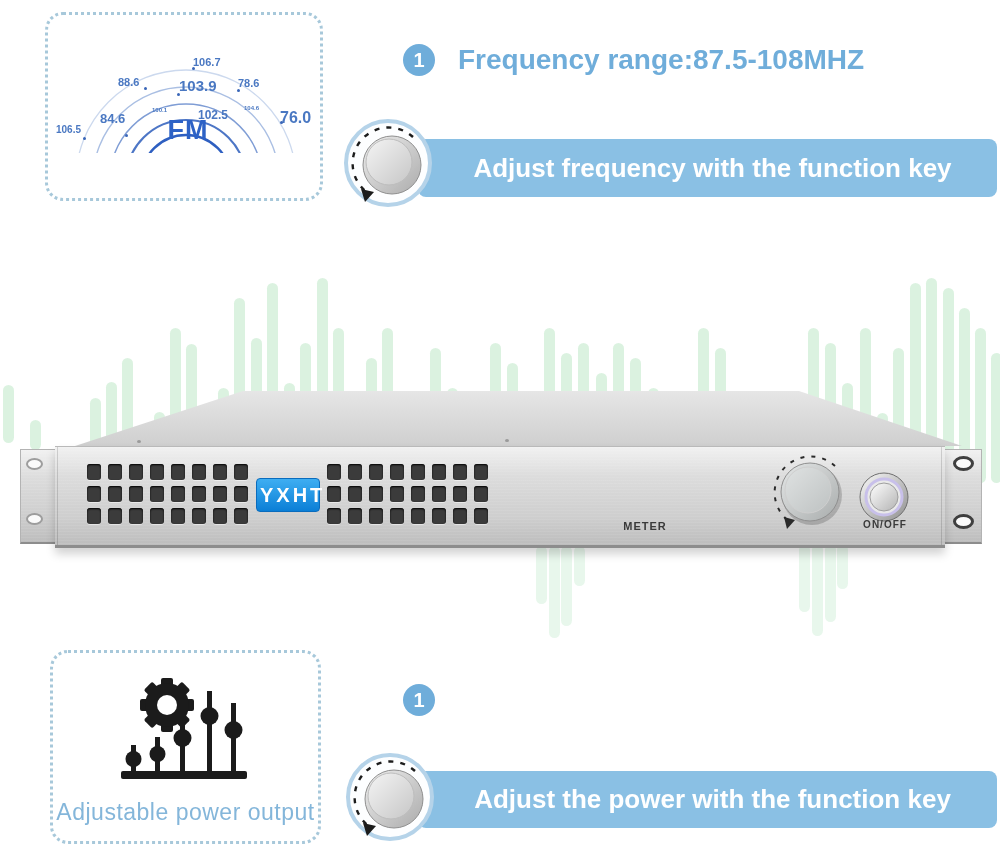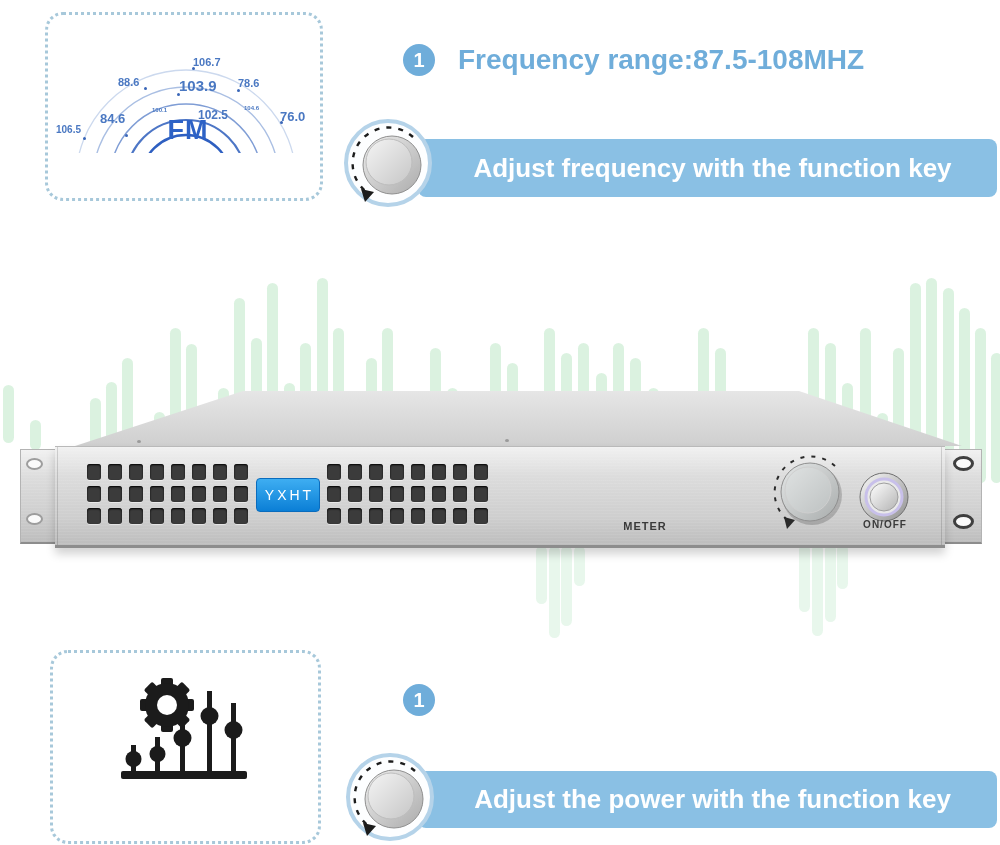--- a/index.html
+++ b/index.html
@@ -38,21 +38,21 @@
         border-bottom:3px solid #8d8d8d;box-shadow:0 6px 9px rgba(0,0,0,.18);}
   .seam{position:absolute;top:0;bottom:0;width:1px;background:rgba(0,0,0,.14);}
   .ear{top:449px;width:38px;height:92px;border:1px solid #b3b3b3;border-bottom:2px solid #8d8d8d;}
   .oval{position:absolute;border-radius:50%;background:#fbfbfb;}
   .oval.dark{border:3px solid #3f3f3f;width:15px;height:9px;}
   .oval.lite{border:2px solid #9d9d9d;width:13px;height:8px;}
   .vent{position:absolute;width:14px;height:16px;border-radius:3px;background:#3b3b3b;
         box-shadow:inset 0 1px 2px #000, 0 1px 0 rgba(255,255,255,.5);}
   .brand{position:absolute;left:256px;top:478px;width:62px;height:32px;border-radius:4px;
          background:linear-gradient(180deg,var(--brand_blue_top,#3eaef2),var(--brand_blue_bottom,#0b7fd6));
-         border:1px solid #0a6cbd;color:#fff;font-size:14px;font-weight:normal;letter-spacing:3px;
+         border:1px solid #0a6cbd;color:#fff;font-size:20px;font-weight:bold;letter-spacing:3px;
          text-align:center;line-height:32px;text-indent:3px;}
   .lcd{position:absolute;left:550px;top:466px;width:190px;height:50px;box-sizing:border-box;
        border:3px solid #5a5a5a;border-radius:3px;
        background:linear-gradient(180deg,#bcdc8e,var(--lcd_green,#a0c868));
        font-family:"DejaVu Sans Mono",monospace;font-weight:bold;color:#30401f;
        font-size:13px;line-height:17px;padding:4px 0 0 8px;white-space:nowrap;}
   .panel-label{position:absolute;font-weight:bold;color:#3a3a3a;text-align:center;letter-spacing:1px;}
   .screw{position:absolute;width:4px;height:3px;border-radius:50%;background:#9a9a9a;}
   
   .icon-wrap{position:absolute;}
@@ -130,21 +130,21 @@
       <circle cx="138" cy="165" r="76" fill="none" stroke="#7f9dd5" stroke-width="1.7"></circle>
       <circle cx="138" cy="165" r="60" fill="none" stroke="#4d76c6" stroke-width="2.1"></circle>
       <circle cx="138" cy="165" r="45" fill="none" stroke="#2e5fc1" stroke-width="2.4"></circle>
     </svg>
     <div id="freq-layer">
         <div class="freq" style="left: 145px; top: 41px; font-size: 11px;">106.7</div>
         <div class="freq" style="left: 70px; top: 61px; font-size: 11px;">88.6</div>
         <div class="freq" style="left: 131px; top: 62px; font-size: 15px;">103.9</div>
         <div class="freq" style="left: 190px; top: 62px; font-size: 11px;">78.6</div>
         <div class="freq" style="left: 150px; top: 93px; font-size: 12px;">102.5</div>
-        <div class="freq" style="left: 232px; top: 94px; font-size: 13px;">76.0</div>
+        <div class="freq" style="left: 232px; top: 94px; font-size: 16px;">76.0</div>
         <div class="freq" style="left: 8px; top: 109px; font-size: 10px;">106.5</div>
         <div class="freq" style="left: 52px; top: 96px; font-size: 13px;">84.6</div>
         <div class="freq" style="left: 104px; top: 92px; font-size: 6px;">100.1</div>
         <div class="freq" style="left: 196px; top: 90px; font-size: 6px;">104.6</div>
         <div class="fdot" style="left: 144px; top: 52px;"></div>
         <div class="fdot" style="left: 96px; top: 72px;"></div>
         <div class="fdot" style="left: 129px; top: 78px;"></div>
         <div class="fdot" style="left: 189px; top: 74px;"></div>
         <div class="fdot" style="left: 232px; top: 106px;"></div>
         <div class="fdot" style="left: 77px; top: 119px;"></div>
@@ -314,20 +314,21 @@
             <circle cx="38.5" cy="79" r="8"></circle>
           <rect x="61" y="48" width="5" height="50"></rect>
             <circle cx="63.5" cy="63" r="9"></circle>
           <rect x="88" y="16" width="5" height="82"></rect>
             <circle cx="90.5" cy="41" r="9"></circle>
           <rect x="112" y="28" width="5" height="70"></rect>
             <circle cx="114.5" cy="55" r="9"></circle>
         </g>
       </svg>
     </div>
+    <div class="caption" style="top:146px;font-size:23px;">Adjustable power output</div>
   </div>
 
   <div class="badge" style="left:403px;top:684px;">1</div>
 
   <div class="banner" style="top:771px;height:57px;line-height:57px;padding-left:10px;">Adjust the power with the function key</div>
   <div class="knobwrap" style="left:345px;top:752px;">
     <svg viewBox="-45 -45 90 90" width="90" height="90">
       <circle cx="0" cy="0" r="42" fill="#fdfeff" stroke="#b5d3e9" stroke-width="4"></circle>
       <circle cx="4" cy="2" r="29" fill="url(#kg1)" stroke="#8f8f8f" stroke-width="1"></circle>
       <circle cx="1" cy="-1" r="23" fill="url(#kg2)" stroke="#bdbdbd" stroke-width="1"></circle>

